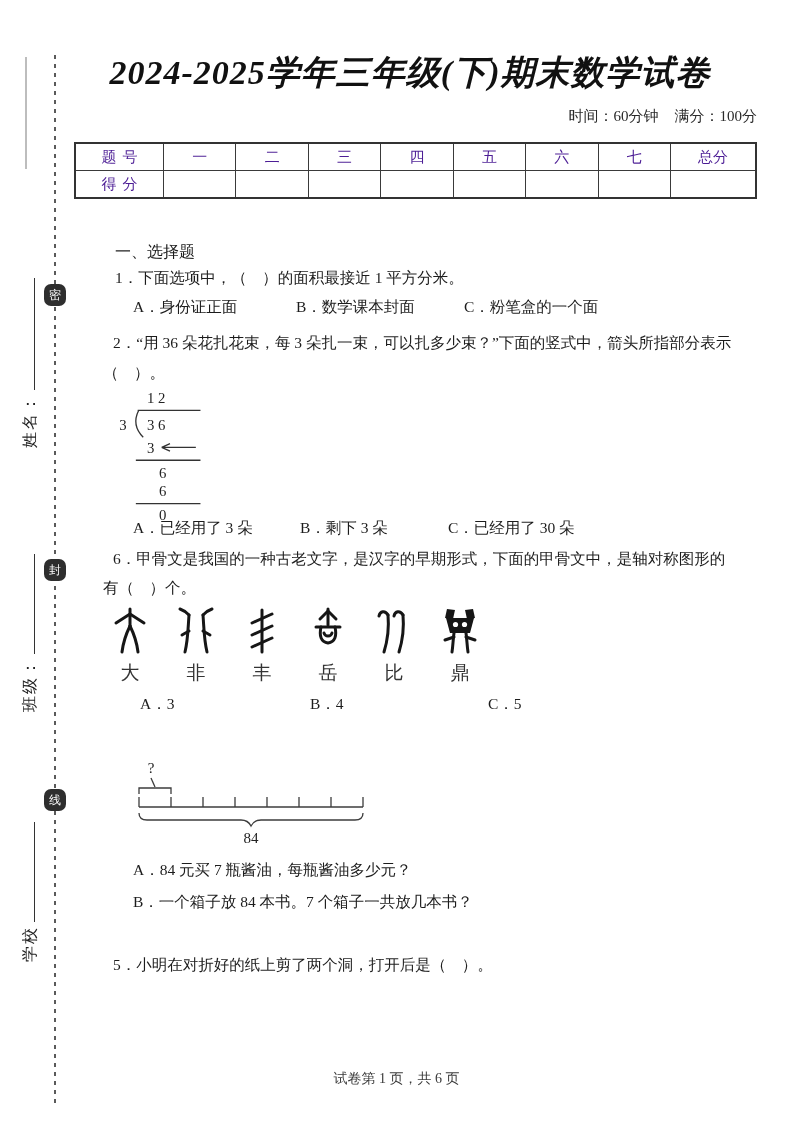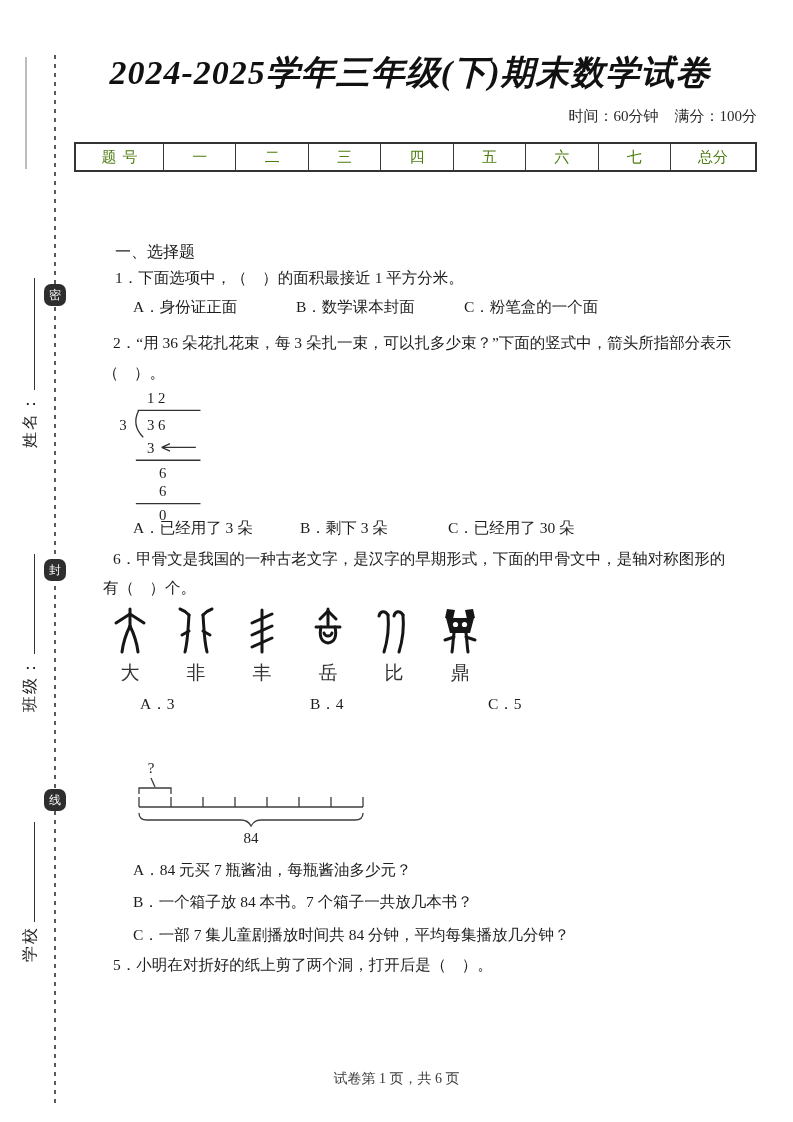--- a/index.html
+++ b/index.html
@@ -16,21 +16,21 @@
   .vfield{position:absolute;left:20px;transform:rotate(-90deg);transform-origin:0 0;
     white-space:nowrap;font-size:16px;letter-spacing:2px;color:#222;}
   .wline{display:inline-block;height:0.85em;border-bottom:1.6px solid #333;margin-left:4px;}
   
   .title{position:absolute;left:60px;top:50px;width:700px;margin:0;text-align:center;
     font-size:34px;font-weight:700;letter-spacing:1px;color:#111;font-style:italic;}
   .info{position:absolute;right:36px;top:107px;font-size:15px;color:#2a2a2a;}
   .info .gap{margin-left:16px;}
   
   .score-table{position:absolute;left:74px;top:142px;width:683px;border-collapse:collapse;
-    font-size:15px;color:#4d7c0f;}
+    font-size:15px;color:#4c1d95;}
   .score-table td{border:1.2px solid #3a3a3a;height:26px;text-align:center;padding:0;}
   .score-table{border:2px solid #333;}
   .score-table .rowhead{letter-spacing:6px;padding-left:6px;}
   
   .sec-heading{position:absolute;font-weight:400;font-size:16px;white-space:nowrap;}
   .q{position:absolute;font-size:15.5px;white-space:nowrap;color:#1c1c1c;}
   .opt{position:absolute;font-size:15.5px;white-space:nowrap;color:#1c1c1c;}
   
   svg text{font-family:"Liberation Serif","DejaVu Serif",serif;font-size:16px;fill:#222;}
   .dl{stroke:#333;stroke-width:1.4;fill:none;}
@@ -87,20 +87,31 @@
       <td class="rowhead">题号</td>
       <td>一</td>
       <td>二</td>
       <td>三</td>
       <td>四</td>
       <td>五</td>
       <td>六</td>
       <td>七</td>
       <td>总分</td>
     </tr>
+    <tr>
+      <td class="rowhead">得分</td>
+      <td></td>
+      <td></td>
+      <td></td>
+      <td></td>
+      <td></td>
+      <td></td>
+      <td></td>
+      <td></td>
+    </tr>
   </tbody>
     </table>
 
   <div class="sec-heading" style="left:115px;top:242px">一、选择题</div>
 
   <div class="q" style="left:115px;top:268px">1．下面选项中，（　）的面积最接近 1 平方分米。</div>
   <span class="opt" style="left:133px;top:297px">A．身份证正面</span>
   <span class="opt" style="left:296px;top:297px">B．数学课本封面</span>
   <span class="opt" style="left:464px;top:297px">C．粉笔盒的一个面</span>
 
@@ -199,19 +210,18 @@
     <path class="sl" d="M19,30 L15,21"></path>
     <path class="sl" d="M3,37 L3,31 L35,31 L35,37"></path>
     <path class="sl" d="M3,50 H227"></path>
     <path class="sl" d="M3,40 V50 M35,40 V50 M67,40 V50 M99,40 V50 M131,40 V50 M163,40 V50 M195,40 V50 M227,40 V50"></path>
     <path class="sl" d="M3,56 Q3,63 11,63 H105 Q112,63 115,69 Q118,63 125,63 H219 Q227,63 227,56"></path>
     <text x="115" y="86" text-anchor="middle">84</text>
   </svg>
 
   <span class="opt" style="left:133px;top:860px">A．84 元买 7 瓶酱油，每瓶酱油多少元？</span>
   <span class="opt" style="left:133px;top:892px">B．一个箱子放 84 本书。7 个箱子一共放几本书？</span>
-  <span class="opt" style="left:133px;top:925px">C．一部 7 集儿童剧播放时间共 84 分钟，平均每集播放几分钟？</span>
 
   <div class="q" style="left:113px;top:955px">5．小明在对折好的纸上剪了两个洞，打开后是（　）。</div>
 
   <div class="footer">试卷第 1 页，共 6 页</div>
 
 </div>
 
 </body></html>

